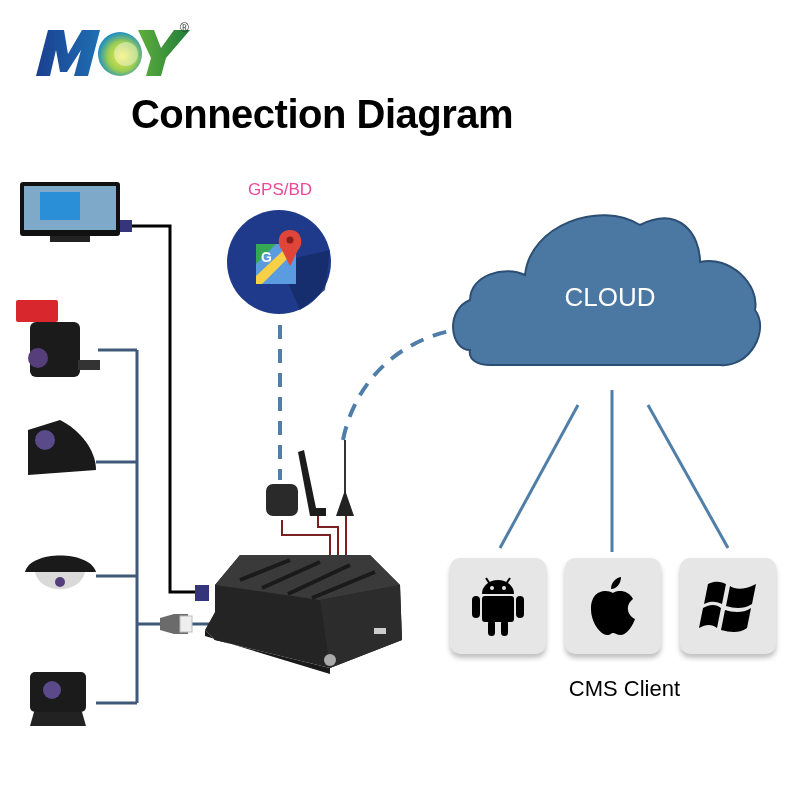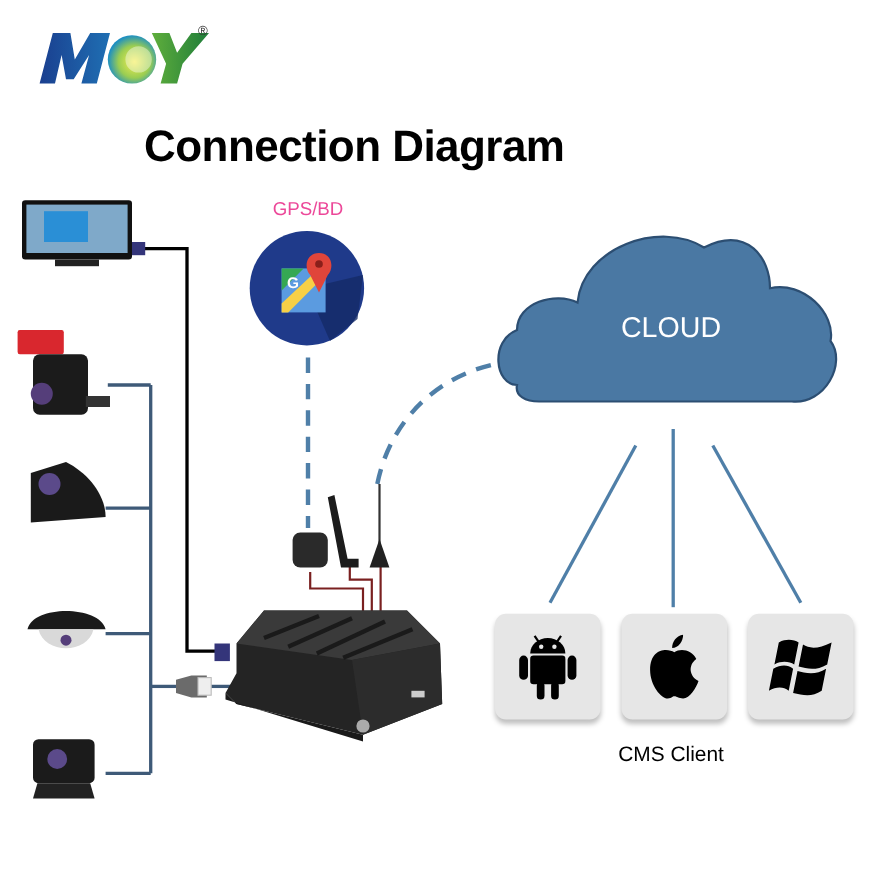--- a/index.html
+++ b/index.html
@@ -1,21 +1,21 @@
 <!DOCTYPE html>
 <html><head>
 <meta charset="utf-8">
 <style>
   html,body{margin:0;padding:0;background:#fff;}
   body{width:800px;height:800px;position:relative;overflow:hidden;font-family:"Liberation Sans",sans-serif;}
   .abs{position:absolute;}
   #logo{left:28px;top:22px;width:170px;height:60px;}
-  #title{left:0;top:92px;width:644px;text-align:center;font-weight:bold;font-size:40px;color:#000;letter-spacing:-0.5px;margin-top:19px;}
+  #title{left:0;top:92px;width:644px;text-align:center;font-weight:bold;font-size:40px;color:#000;letter-spacing:-0.5px;}
   #gps-label{left:230px;top:180px;width:100px;text-align:center;font-size:17px;color:#ec4899;}
-  #cms-label{left:540px;top:676px;width:140px;text-align:center;font-size:19px;color:#000;}
+  #cms-label{left:540px;top:676px;width:140px;text-align:right;font-size:22px;color:#000;}
   #cloud-label{left:530px;top:282px;width:160px;text-align:center;font-weight:normal;font-size:26px;color:#fff;}
   .tile{width:96px;height:96px;background:#e6e6e6;border-radius:10px;box-shadow:0 4px 5px rgba(0,0,0,0.25);display:flex;align-items:center;justify-content:center;}
   svg{position:absolute;left:0;top:0;}
 </style>
 </head>
 <body>
 
 <div id="logo" class="abs">
   <svg width="170" height="60" viewBox="0 0 170 60">
     <defs>

